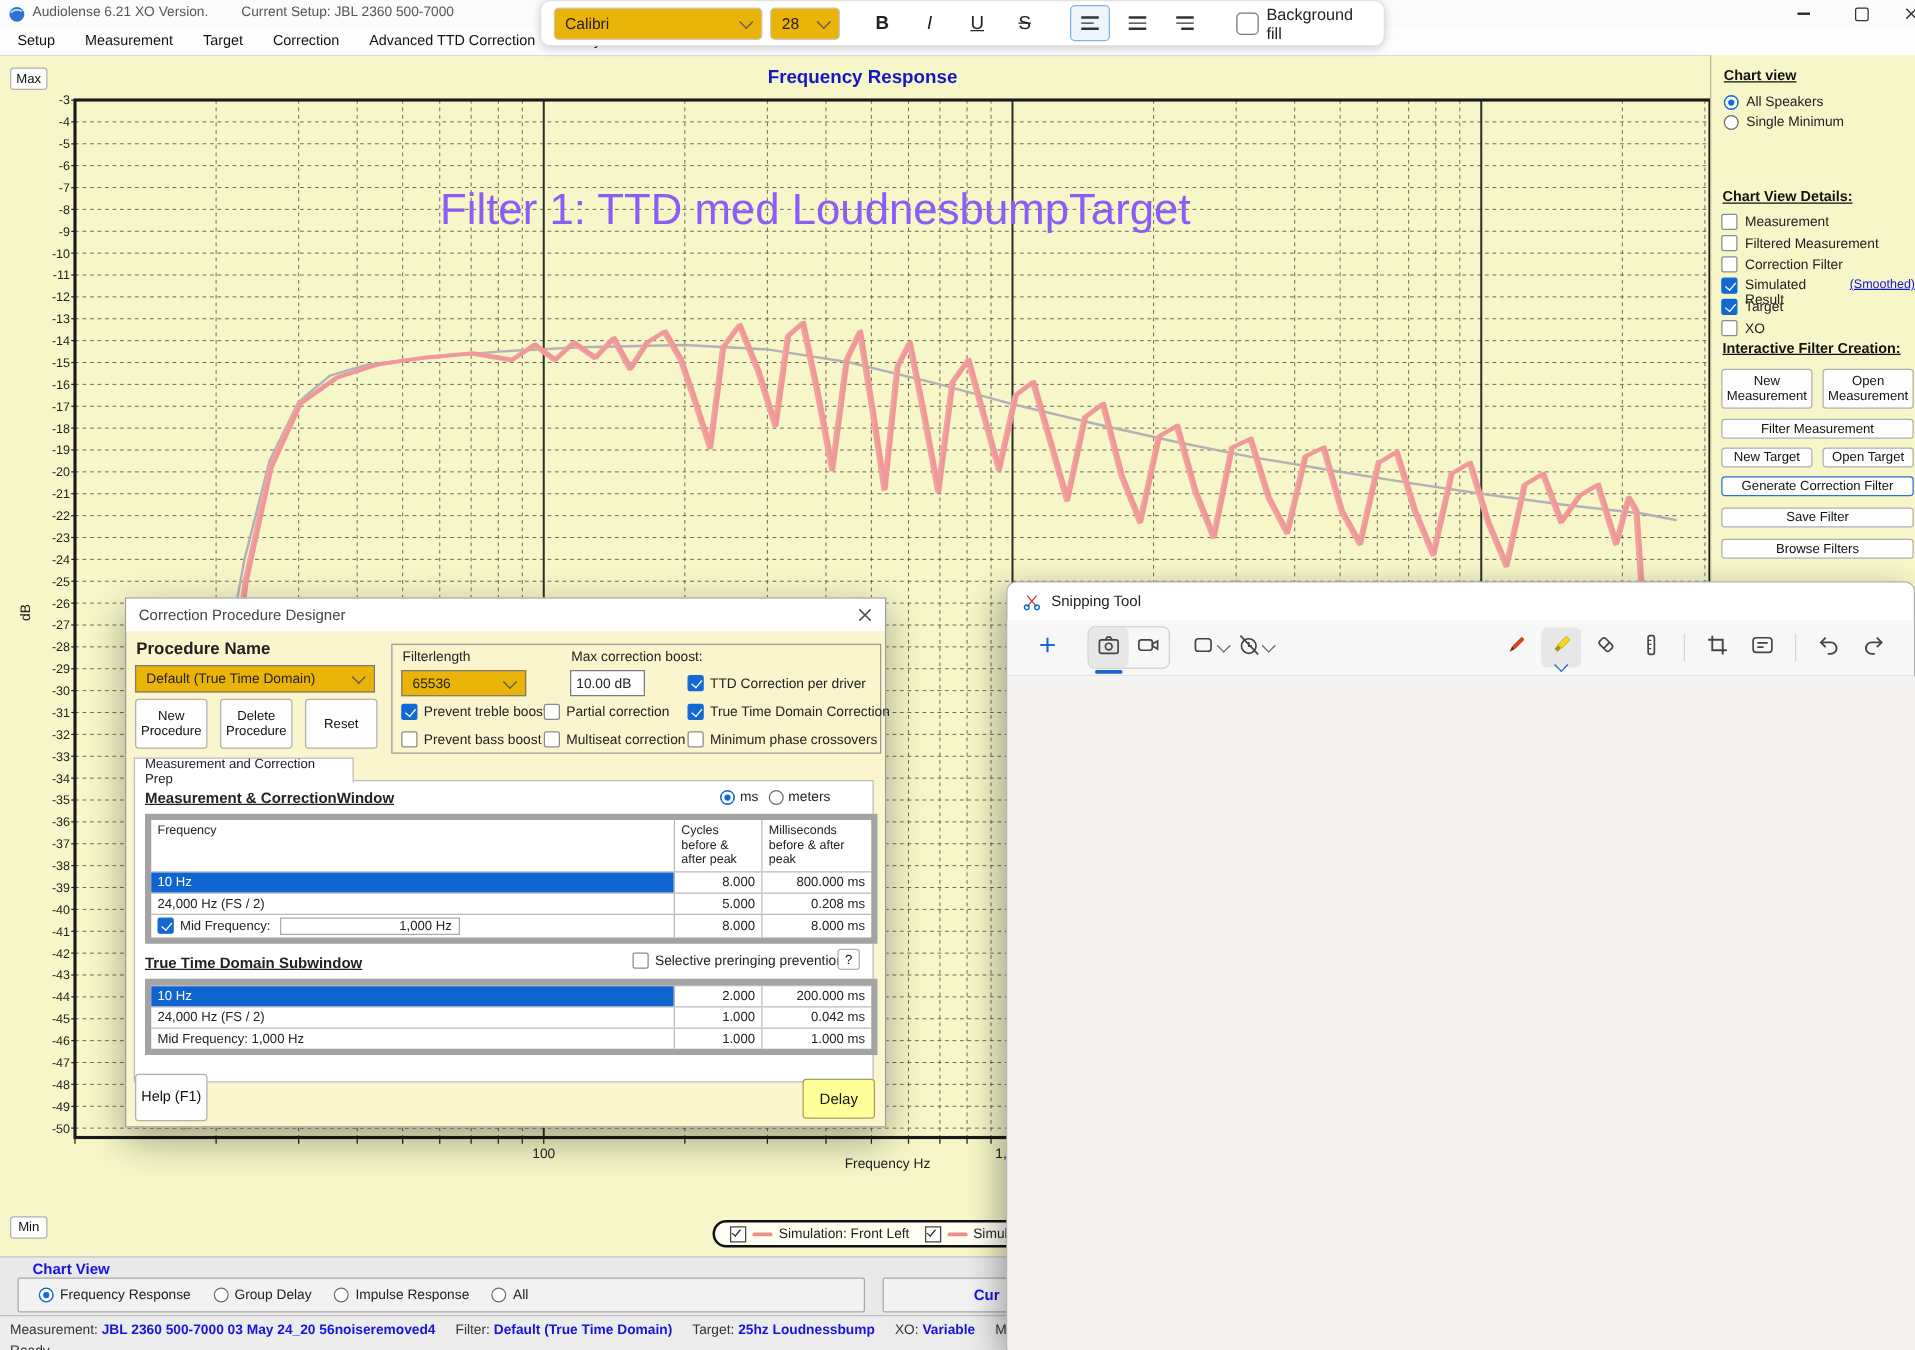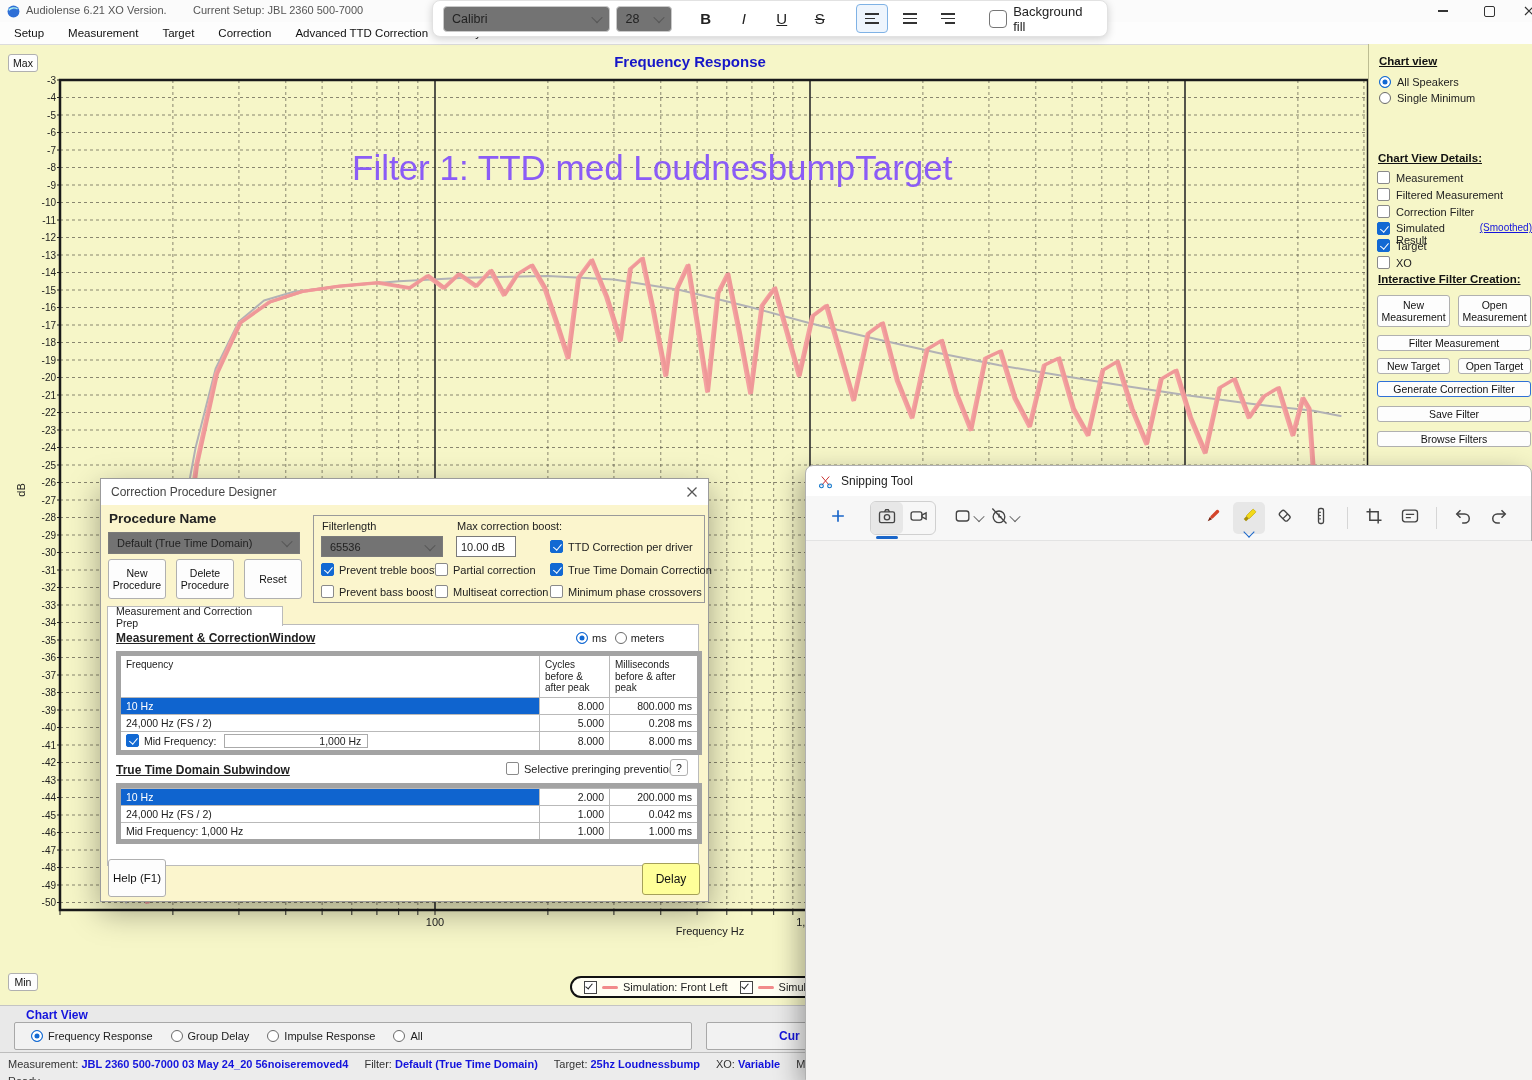--- a/index.html
+++ b/index.html
@@ -10,21 +10,21 @@
   #titlebar{left:0;top:0;width:1532px;height:22px;background:#fbfbfb;border-bottom:1px solid #ededed;
             display:flex;align-items:center;font-size:11px;color:#555}
   #menubar{left:0;top:22px;width:1532px;height:22px;background:#fdfdfd;border-bottom:1px solid #dcdcdc;
            display:flex;align-items:center;gap:24px;padding-left:14px;font-size:11.5px;color:#111}
   .menu-item{cursor:default}
   .wc{width:30px;height:16px;display:flex;align-items:center;justify-content:center}
   
   #fmtbar{left:432px;top:0;width:676px;height:37px;background:#fff;border:1px solid #e2e2e2;
           border-radius:8px;box-shadow:0 2px 8px rgba(0,0,0,.18);display:flex;align-items:center;
           gap:6px;padding:0 10px;box-sizing:border-box;z-index:40}
-  .combo{background:#737373;border:1px solid #c9c9c9;border-radius:4px;height:26px;display:flex;
+  .combo{background:#eab308;border:1px solid #c9c9c9;border-radius:4px;height:26px;display:flex;
          align-items:center;padding:0 8px;font-size:12.5px;color:#222;box-sizing:border-box}
   .chev{width:7px;height:7px;border-right:1.4px solid #555;border-bottom:1.4px solid #555;
         transform:rotate(45deg) translate(-1px,-1px);margin-left:auto;flex:0 0 auto}
   .fmt-btn{width:30px;height:27px;border:1px solid transparent;border-radius:4px;display:flex;
            align-items:center;justify-content:center;font-size:15px;color:#222}
   .fmt-btn.sel{border-color:#7fb2e5;background:#eef5fd}
   .bars{display:flex;flex-direction:column;gap:3px}
   .bars i{display:block;height:1.8px;background:#333}
   .cbsq{width:16px;height:16px;border:1px solid #767676;border-radius:4px;background:#fff}
   
@@ -499,21 +499,21 @@
     <span>Default (True Time Domain)</span>
       <span class="chev"></span>
   </div>
   <div id="procbtns">
       <div class="btn" style="left: 7px; top: 80px; width: 58px; height: 40px; position: absolute; padding: 2px;">New Procedure</div>
       <div class="btn" style="left: 75px; top: 80px; width: 58px; height: 40px; position: absolute; padding: 2px;">Delete Procedure</div>
       <div class="btn" style="left: 143px; top: 80px; width: 58px; height: 40px; position: absolute; padding: 2px;">Reset</div>
     </div>
   <div class="abs grp" style="left:212px;top:36px;width:390px;height:86px">
     <span class="abs" style="left:8px;top:4px">Filterlength</span>
-    <div class="abs combo" style="left:7px;top:20px;width:122px;height:21px;border-color:#7a7a7a;border-radius:0;font-size:11px">
+    <div class="abs combo" style="left:7px;top:20px;width:100px;height:21px;border-color:#7a7a7a;border-radius:0;font-size:11px">
       <span>65536</span>
         <span class="chev"></span>
     </div>
     <span class="abs" style="left:143px;top:4px">Max correction boost:</span>
     <div class="abs" style="left:142px;top:20px;width:60px;height:21px;background:#fff;border:1px solid #7a7a7a;display:flex;align-items:center;padding:0 4px;box-sizing:border-box">
       <span>10.00 dB</span>
     </div>
     <div id="dlgopts">
         <div style="position: absolute; left: 236px; top: 24px; display: flex; align-items: center; gap: 5px;">
           <span class="cb on"></span>

